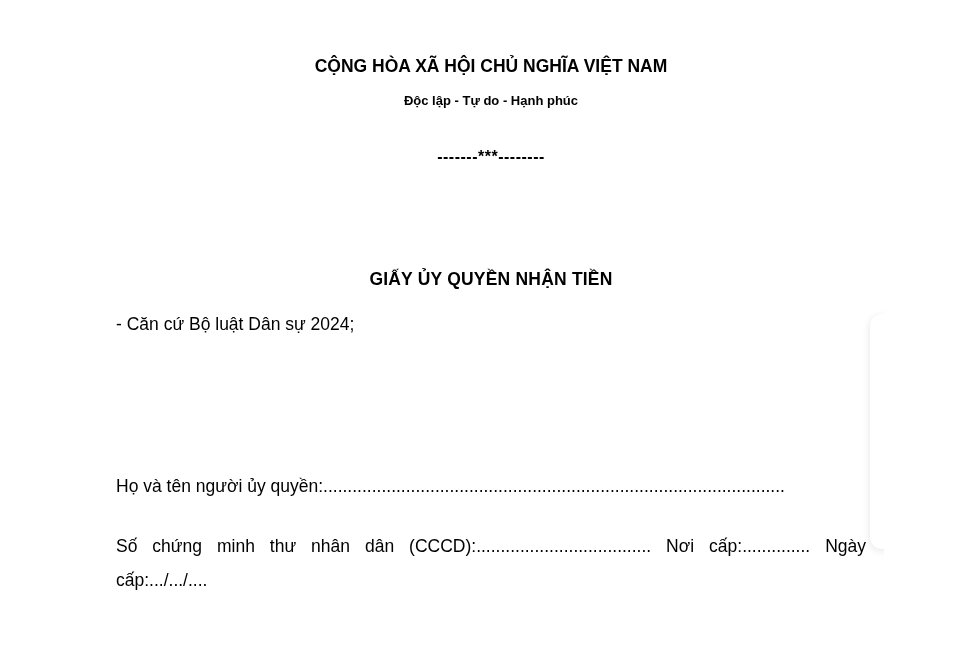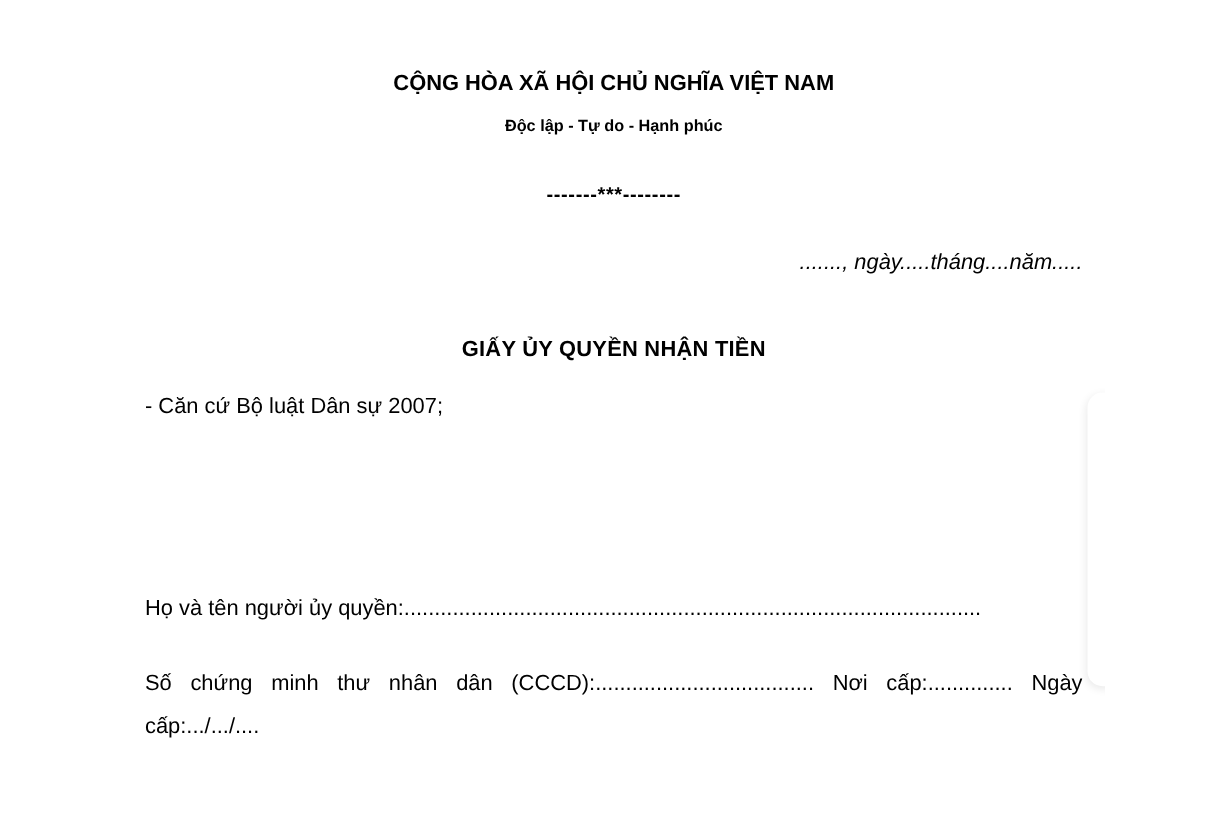--- a/index.html
+++ b/index.html
@@ -69,25 +69,24 @@
 
 <div class="page">
   <div class="content">
 
     <p class="ln center bold h1">CỘNG HÒA XÃ HỘI CHỦ NGHĨA VIỆT NAM</p>
 
     <p class="ln center bold h2">Độc lập - Tự do - Hạnh phúc</p>
 
     <p class="ln center bold sep">-------***--------</p>
 
-    <p class="ln date">......., ngày.....tháng....năm.....</p>
 
     <p class="ln center bold doc-title">GIẤY ỦY QUYỀN NHẬN TIỀN</p>
 
-    <p class="ln p1">- Căn cứ Bộ luật Dân sự 2007;</p>
+    <p class="ln p1">- Căn cứ Bộ luật Dân sự 2024;</p>
 
 
 
     <p class="ln p5"><span class="jline">Số chứng minh thư nhân dân (CCCD):.................................... Nơi cấp:.............. Ngày</span><span class="jline2">cấp:.../.../....</span></p>
 
     <p class="ln p4">Họ và tên người ủy quyền:...............................................................................................</p>
 
 
 
   </div>

